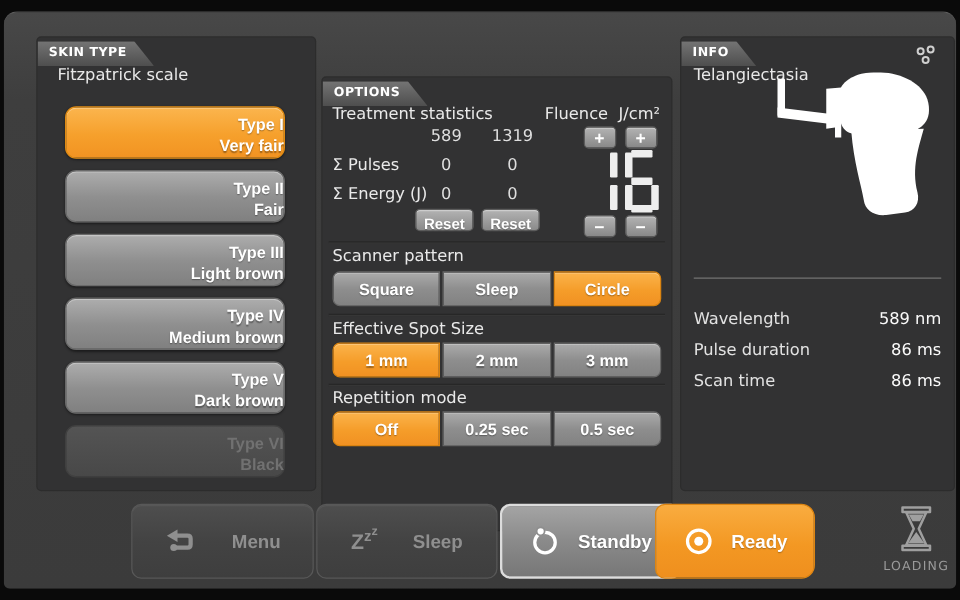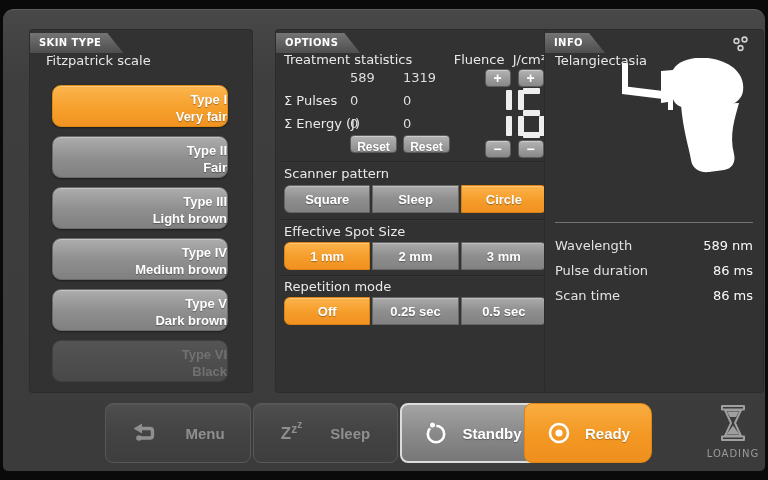--- a/index.html
+++ b/index.html
@@ -4,21 +4,21 @@
 <style>
   html,body{margin:0;padding:0;background:#000;}
   .screen{position:relative;width:768px;height:480px;background:#0a0a0a;overflow:hidden;
           font-family:"DejaVu Sans","Liberation Sans",sans-serif;-webkit-font-smoothing:antialiased;}
   .frame{position:absolute;left:3px;right:3px;top:9px;bottom:9px;
          background:linear-gradient(180deg,#484848,#3e3e3e 70px,#3b3b3b);
          border-radius:11px 11px 5px 5px;border-top:1px solid #5d5d5d;}
   .panel{position:absolute;top:30px;height:362px;background:#323233;border-radius:3px;
          box-shadow:0 0 0 1px #2c2c2c;}
   #panel-skin{left:30px;width:222px;}
-  #panel-options{left:276px;width:279px;}
+  #panel-options{left:258px;width:279px;margin-top:32px;}
   #panel-info{left:545px;width:218px;}
   .tab{position:absolute;top:3px;left:0;height:20px;line-height:20px;padding:0 22px 0 9px;
        background:linear-gradient(180deg,#747474,#4e4e4e);
        clip-path:polygon(0 0,calc(100% - 16px) 0,100% 100%,0 100%);
        color:#fff;font-size:10px;font-weight:bold;letter-spacing:.4px;}
   .panel-title{position:absolute;top:23px;left:16px;font-size:13px;color:#e8e8e8;}
 
   
   .skin-list{position:absolute;top:55px;left:22px;right:24px;}
   .skin-btn{display:block;width:100%;height:42px;margin:0 0 9px 0;border-radius:9px;
@@ -26,21 +26,21 @@
             background:linear-gradient(180deg,#adadad,#8f8f8f 52%,#808080);
             box-shadow:0 1px 2px rgba(0,0,0,.45),inset 0 1px 0 rgba(255,255,255,.3);cursor:pointer;}
   .skin-btn span{display:block;font-size:13px;font-weight:bold;color:#fff;line-height:17px;
                  text-shadow:0 1px 1px rgba(0,0,0,.35);}
   .skin-btn.selected{background:linear-gradient(180deg,#fbb54e,#f6a02c 55%,#f29322);border-color:#df8a12;}
   .skin-btn.disabled{background:linear-gradient(180deg,#545454,#484848);border-color:#404040;box-shadow:none;}
   .skin-btn.disabled span{color:#717171;text-shadow:none;}
 
   
   .opt-text{position:absolute;font-size:13px;color:#e9e9e9;}
-  .stat-cell{position:absolute;width:50px;text-align:left;font-size:13px;color:#dedede;}
+  .stat-cell{position:absolute;width:50px;text-align:center;font-size:13px;color:#dedede;}
   .reset-btn{position:absolute;width:47px;height:18px;border-radius:4px;border:1px solid #5c5c5c;
              background:linear-gradient(180deg,#b3b3b3,#8a8a8a);color:#fff;font-weight:bold;font-size:12px;
              line-height:14px;text-align:center;padding:4px;box-shadow:inset 0 1px 0 rgba(255,255,255,.35);
              text-shadow:0 1px 1px rgba(0,0,0,.3);cursor:pointer;}
   .step-grid{position:absolute;right:11px;display:grid;grid-template-columns:27px 27px;gap:0 6px;justify-items:center;}
   .step-btn{width:26px;height:18px;border-radius:4px;border:1px solid #5c5c5c;padding:0;
             background:linear-gradient(180deg,#b3b3b3,#888);color:#fff;font-weight:bold;font-size:14px;
             line-height:14px;text-align:center;box-shadow:inset 0 1px 0 rgba(255,255,255,.35);cursor:pointer;}
   .sevenseg{position:absolute;top:58px;right:10px;display:flex;gap:6px;}
   .ss-digit{position:relative;width:27px;height:50px;}
@@ -56,21 +56,21 @@
            background:linear-gradient(180deg,#ababab,#8e8e8e 50%,#828282);
            text-shadow:0 1px 1px rgba(0,0,0,.35);box-shadow:inset 0 1px 0 rgba(255,255,255,.25);cursor:pointer;}
   .seg-btn:first-child{border-radius:6px 0 0 6px;}
   .seg-btn:last-child{border-radius:0 6px 6px 0;text-align:center;}
   .seg-btn.selected{background:linear-gradient(180deg,#fbb34b,#f59d2a 55%,#f19122);border-color:#d98310;}
 
   
   .mol-icon{position:absolute;top:6px;right:12px;}
   .handpiece{position:absolute;left:43px;top:28px;}
   .idiv{position:absolute;left:10px;right:10px;top:192px;height:1px;background:#737373;}
-  .inforow{position:absolute;left:10px;right:10px;height:18px;font-size:13px;}
+  .inforow{position:absolute;left:10px;right:10px;height:18px;font-size:13px;margin-top:10px;}
   .inforow .lbl{float:left;color:#e2e2e2;}
   .inforow .val{float:right;color:#fafafa;}
 
   
   .bb-btn{position:absolute;top:403px;height:60px;border-radius:8px;display:flex;align-items:center;
           justify-content:center;gap:13px;padding:0;cursor:pointer;
           font-size:15px;font-weight:bold;box-sizing:border-box;}
   .bb-dim{background:linear-gradient(180deg,#4e4e4e,#434343 50%,#3e3e3e);border:1px solid #585858;
           color:#8f8f8f;box-shadow:inset 0 1px 0 rgba(255,255,255,.05);gap:28px;}
   #btn-menu{left:105px;width:146px;}

